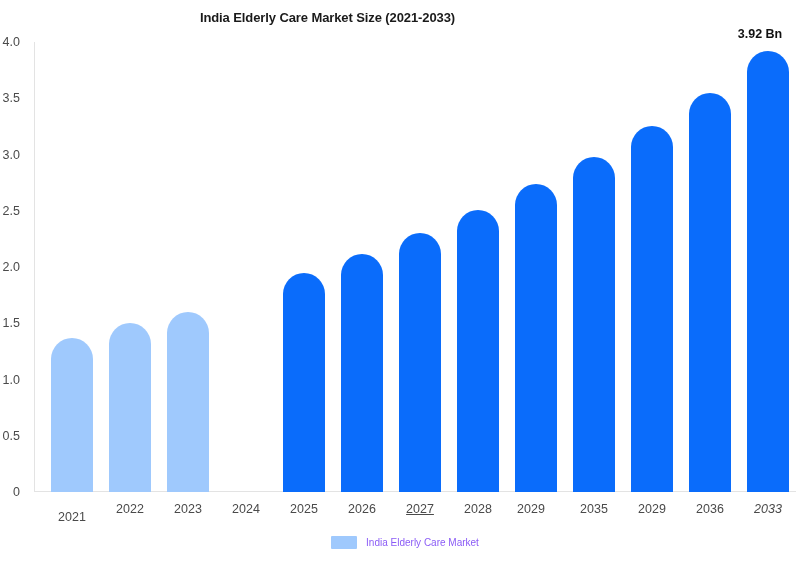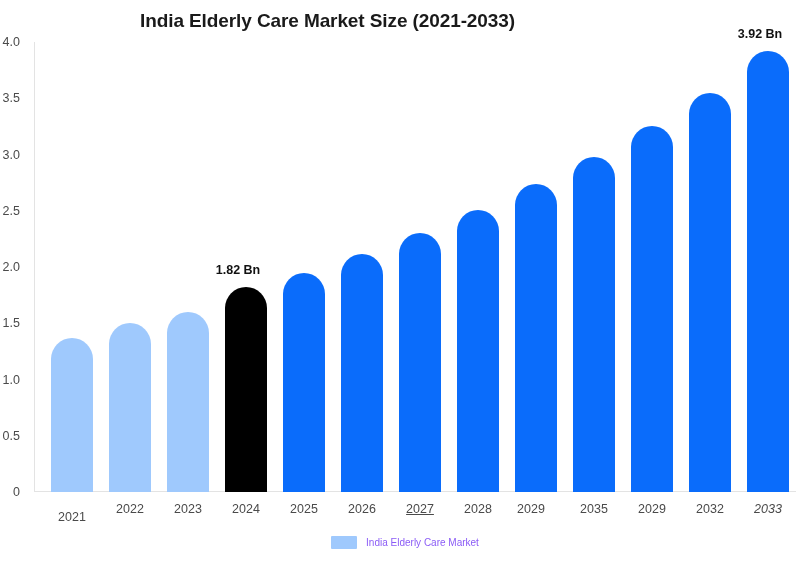--- a/index.html
+++ b/index.html
@@ -20,21 +20,21 @@
     background: #ffffff;
   }
 
   
   .chart-title {
     position: absolute;
     left: 0;
     top: 10px;
     width: 655px;
     text-align: center;
-    font-size: 19px;
+    font-size: 13px;
     font-weight: bold;
     color: #1a1a1a;
     letter-spacing: -0.1px;
   }
 
   
   .plot-area {
     position: absolute;
     left: 34px;
     top: 42px;
@@ -145,24 +145,20 @@
     <div class="x-axis-line"></div>
     <div class="bars-layer" id="bars-layer">
         <div class="bar-slot" style="left: 9px;">
           <div class="bar" style="height: 154.125px; background: rgb(159, 201, 253);"></div>
         </div>
         <div class="bar-slot" style="left: 67px;">
           <div class="bar" style="height: 168.75px; background: rgb(159, 201, 253);"></div>
         </div>
         <div class="bar-slot" style="left: 125px;">
           <div class="bar" style="height: 180px; background: rgb(159, 201, 253);"></div>
-        </div>
-        <div class="bar-slot" style="left: 183px;">
-          <div class="bar" style="height: 204.75px; background: rgb(0, 0, 0);"></div>
-          <div class="bar-value-label" style="bottom: 214.75px;">1.82 Bn</div>
         </div>
         <div class="bar-slot" style="left: 241px;">
           <div class="bar" style="height: 219.375px; background: rgb(10, 108, 251);"></div>
         </div>
         <div class="bar-slot" style="left: 299px;">
           <div class="bar" style="height: 238.5px; background: rgb(10, 108, 251);"></div>
         </div>
         <div class="bar-slot" style="left: 357px;">
           <div class="bar" style="height: 258.75px; background: rgb(10, 108, 251);"></div>
         </div>
@@ -204,21 +200,21 @@
       <div class="xtick" style="left: 101px;">2022</div>
       <div class="xtick" style="left: 159px;">2023</div>
       <div class="xtick" style="left: 217px;">2024</div>
       <div class="xtick" style="left: 275px;">2025</div>
       <div class="xtick" style="left: 333px;">2026</div>
       <div class="xtick" style="left: 391px; text-decoration: underline;">2027</div>
       <div class="xtick" style="left: 449px;">2028</div>
       <div class="xtick" style="left: 502px;">2029</div>
       <div class="xtick" style="left: 565px;">2035</div>
       <div class="xtick" style="left: 623px;">2029</div>
-      <div class="xtick" style="left: 681px;">2032</div>
+      <div class="xtick" style="left: 681px;">2036</div>
       <div class="xtick" style="left: 739px; font-style: italic;">2033</div>
     </div>
 
   <div class="legend" id="legend">
       <span class="legend-swatch" style="background: rgb(159, 201, 253);"></span>
       <span class="legend-label">India Elderly Care Market</span>
     </div>
 
 </div>
 

